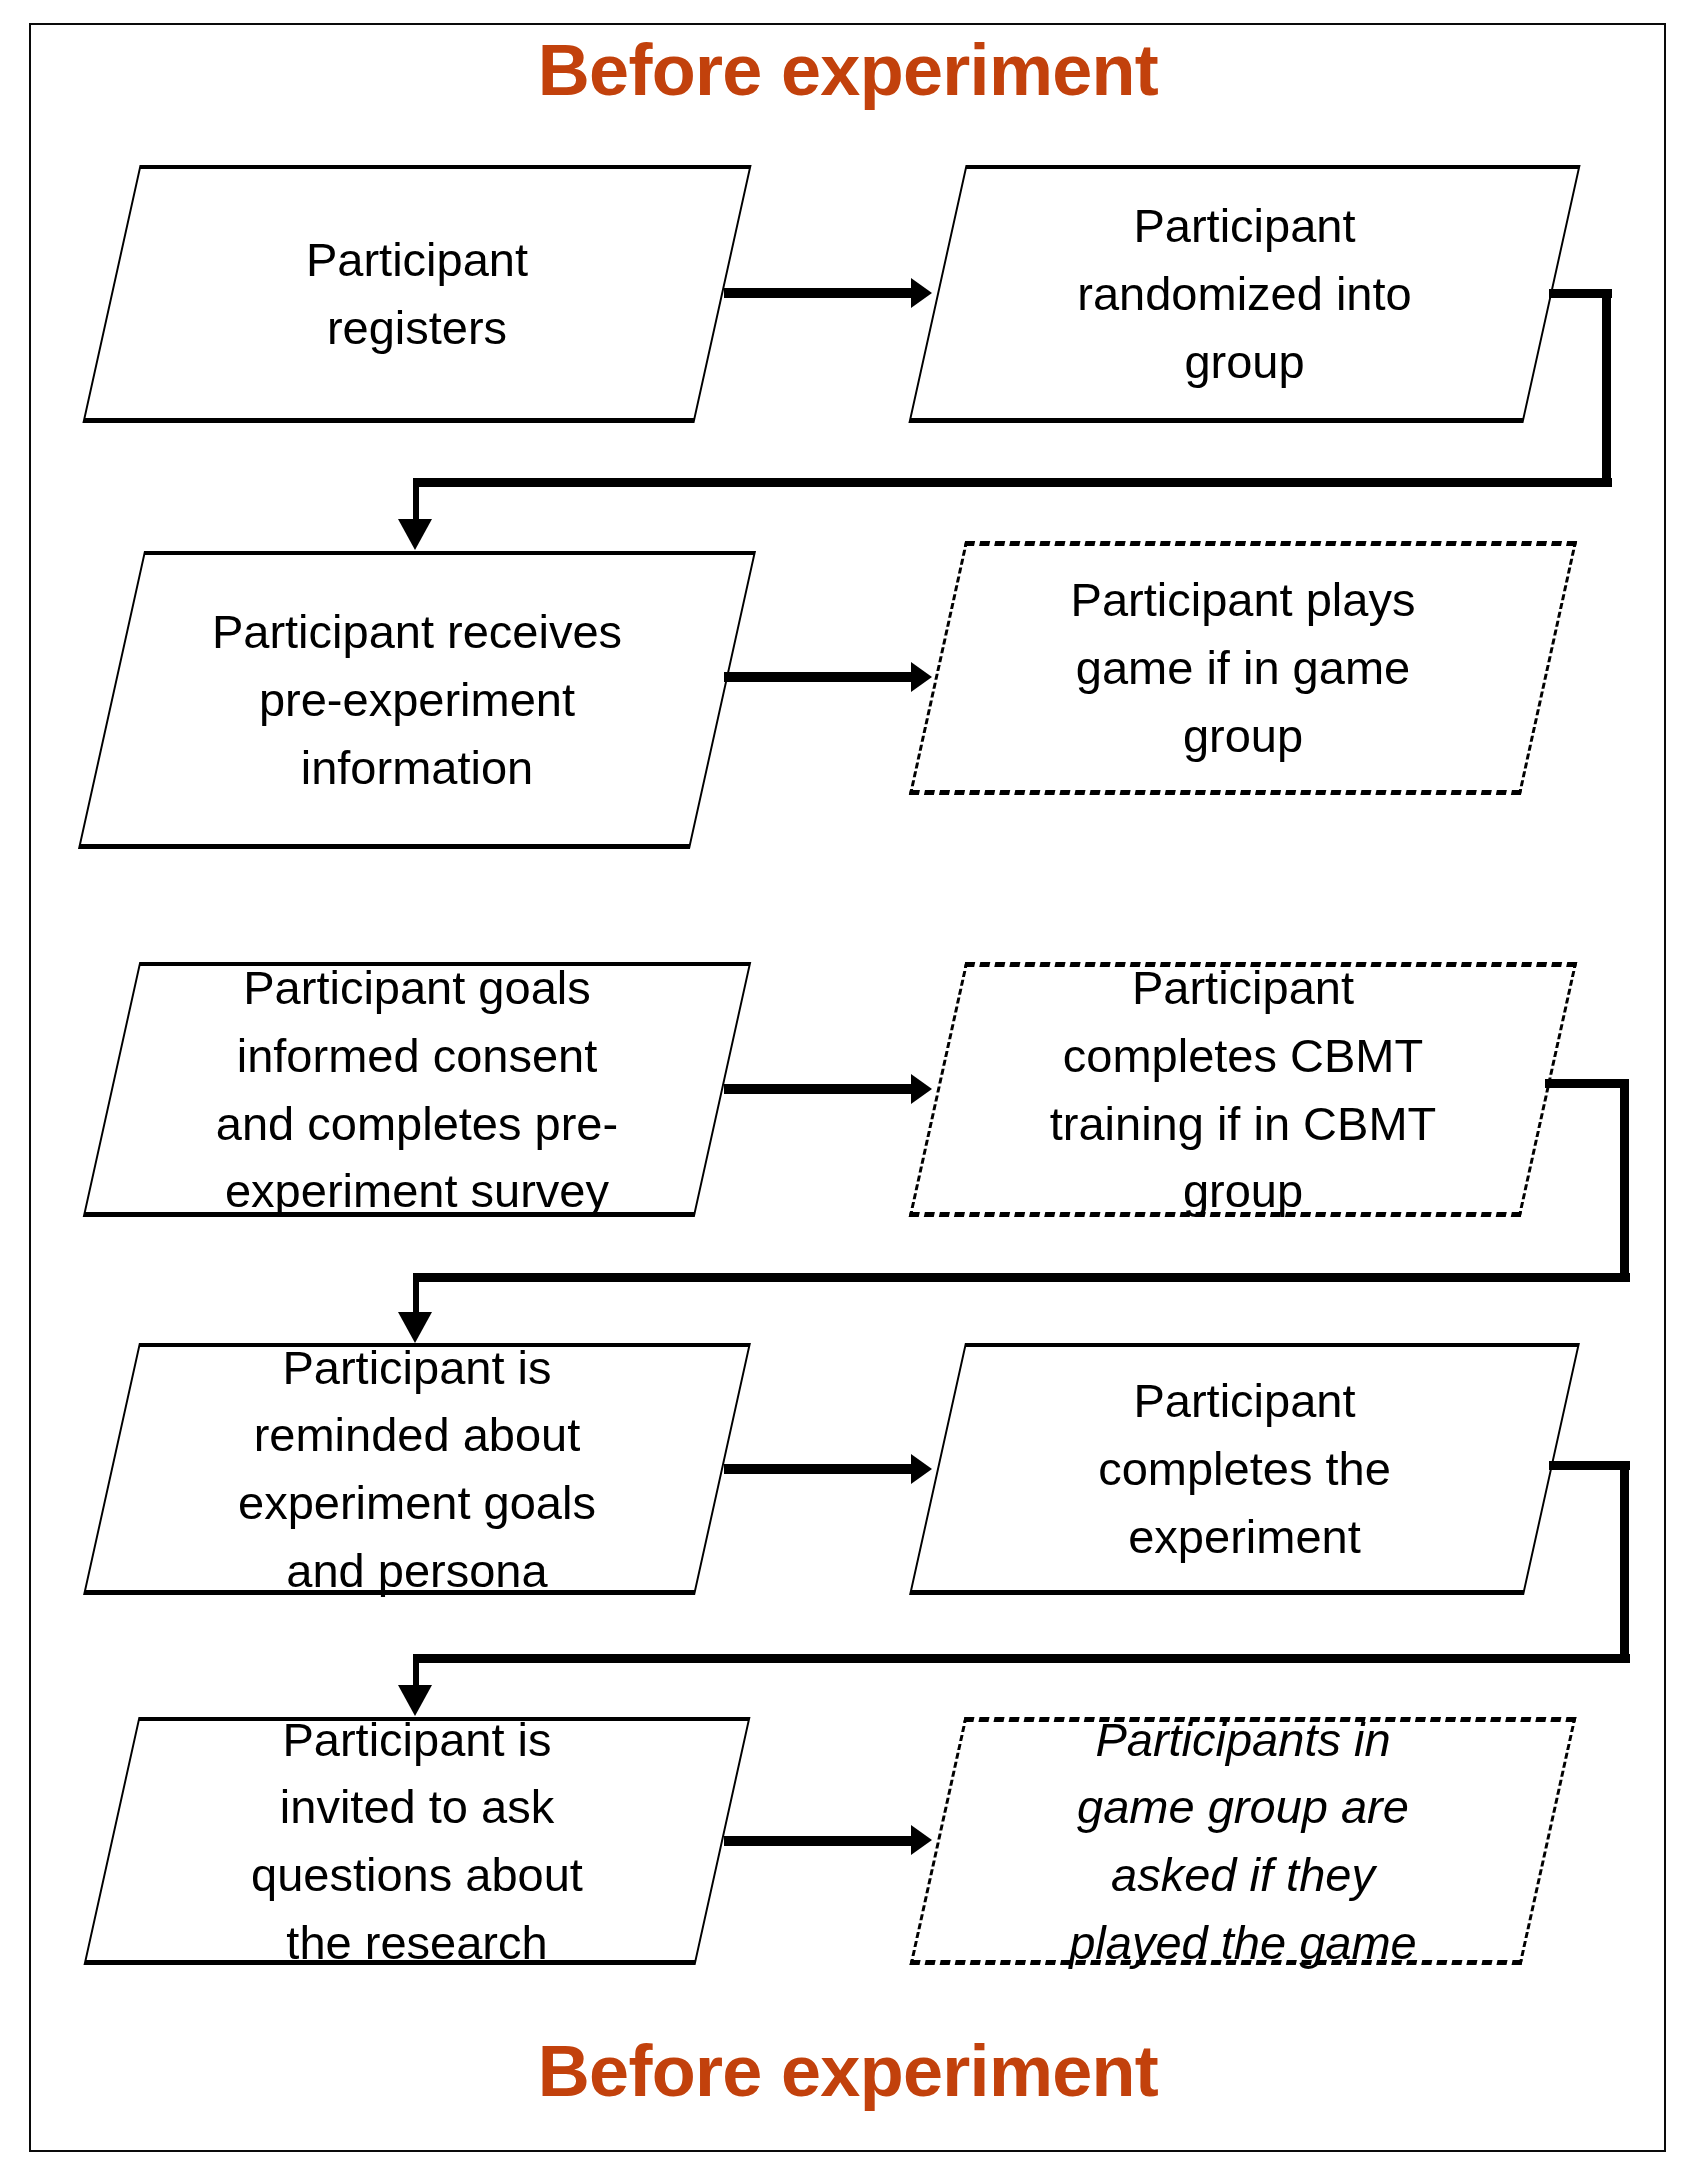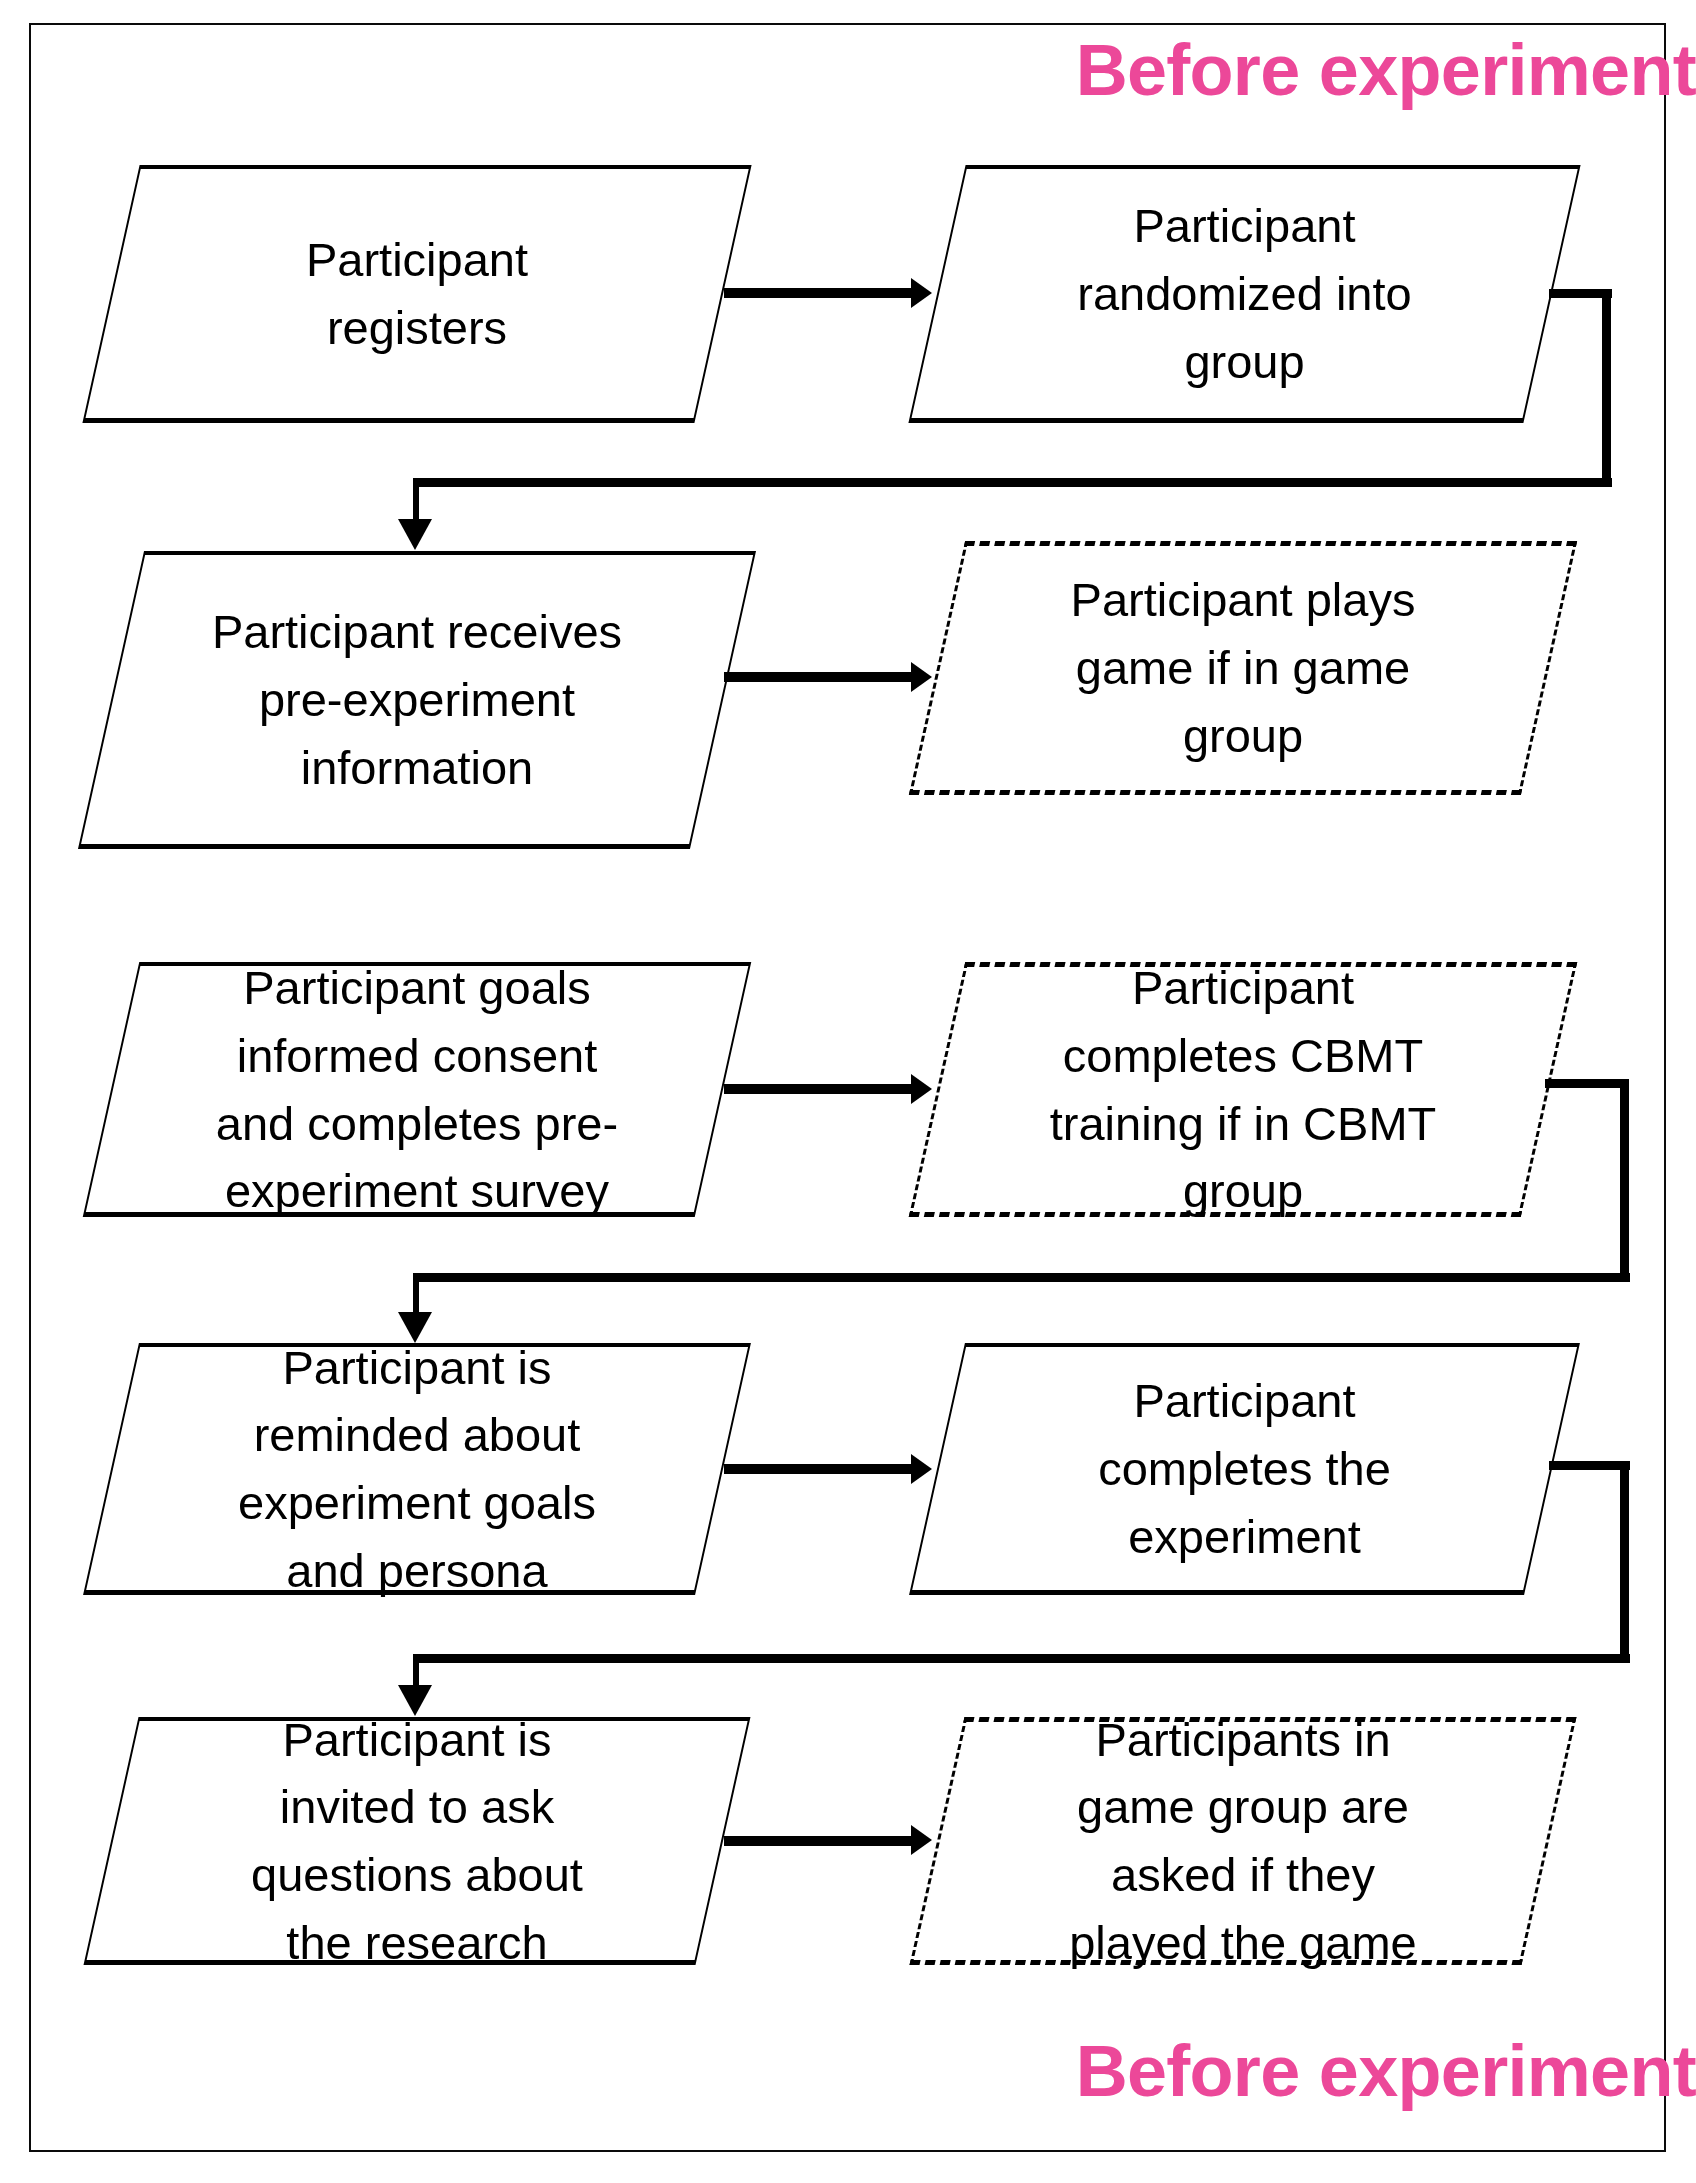--- a/index.html
+++ b/index.html
@@ -14,25 +14,25 @@
   .outer-border{
     position:absolute;
     left:29px;top:23px;
     width:1637px;height:2129px;
     border:2.9px solid #0a0a0a;
     box-sizing:border-box;
   }
   .section-title{
     position:absolute;
     left:0;width:1696px;
-    text-align:right;
+    text-align:center;
     font-size:72px;
     font-weight:700;
     letter-spacing:-0.7px;
-    color:#ec4899;
+    color:#c2410c;
   }
   .pbox{position:absolute;}
   .pbox .shape{
     position:absolute;
     left:0;top:0;right:0;bottom:0;
     background:#ffffff;
     transform:skewX(-12.5deg);
     box-sizing:border-box;
   }
   .shape.solid{
@@ -178,21 +178,21 @@
     <div class="head-down" style="left:398px;top:1685px;"></div>
   </div>
 
   <div class="pbox" style="left:111px;top:1717px;width:612px;height:248px;">
     <div class="shape solid"></div>
     <div class="label">Participant is
 invited to ask
 questions about
 the research</div>
   </div>
-  <div class="pbox" style="left:937px;top:1717px;width:612px;height:248px;">
+  <div class="pbox" style="left:937px;top:1717px;width:612px;height:248px;font-style:italic;">
     <div class="shape dashed"></div>
     <div class="label">Participants in
 game group are
 asked if they
 played the game</div>
   </div>
 
   <div>
     <div class="arrow-stem" style="left:724px;top:1836px;width:187px;"></div>
     <div class="head-right" style="left:911px;top:1825px;"></div>

